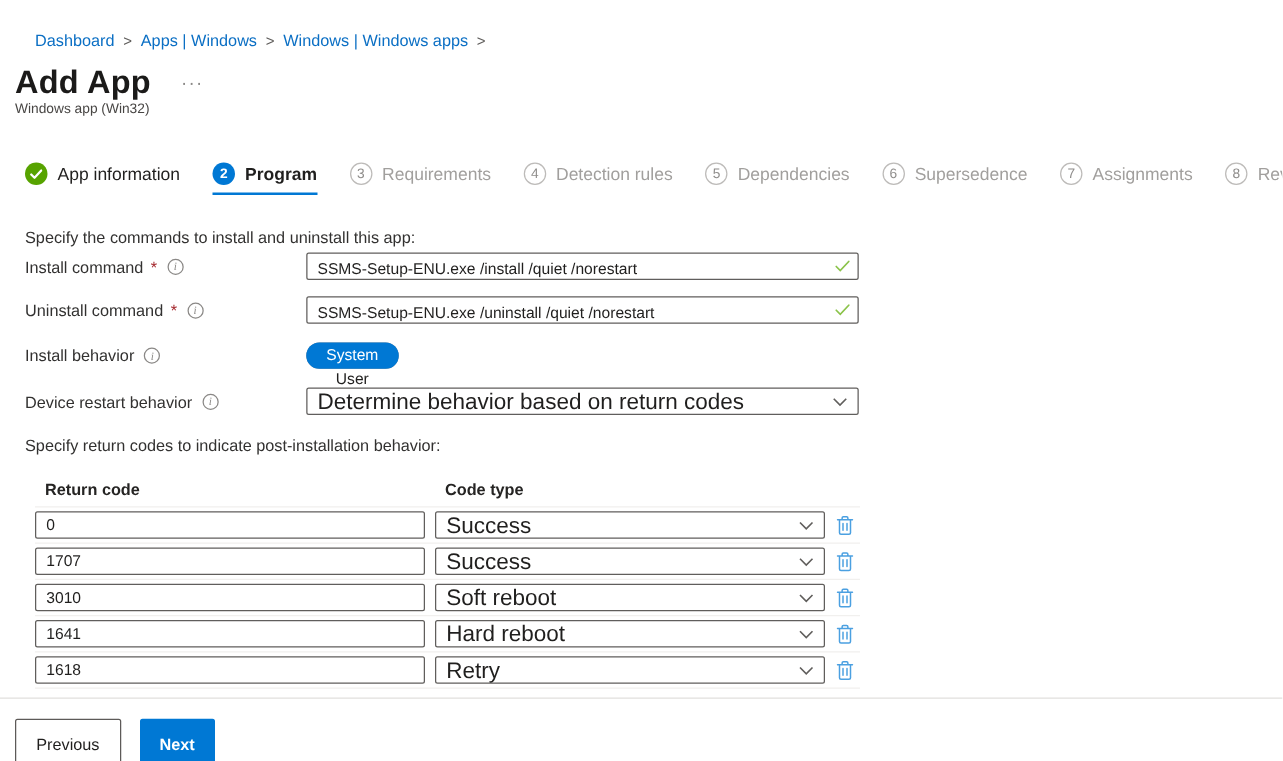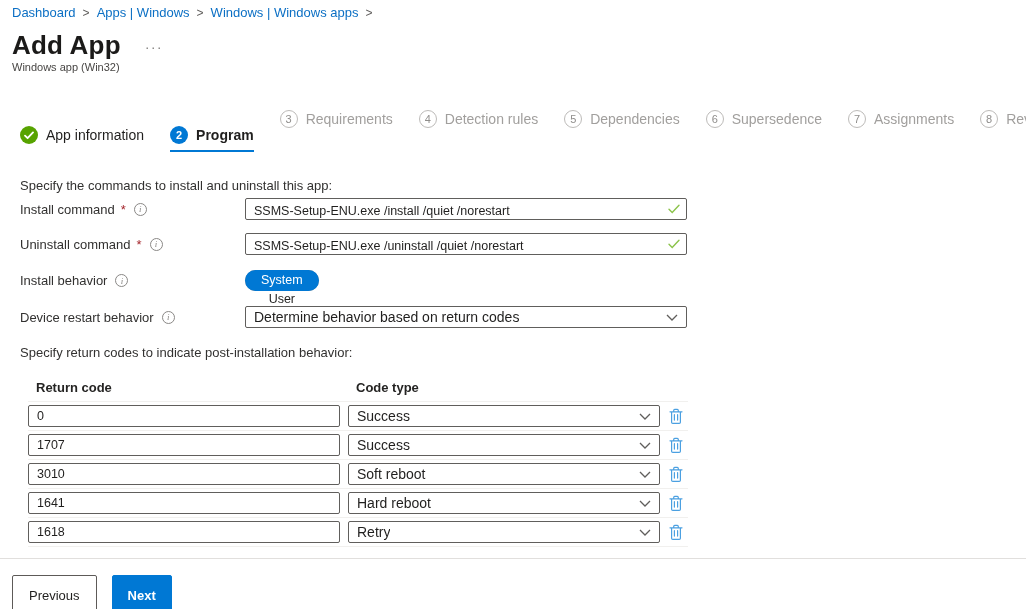--- a/index.html
+++ b/index.html
@@ -6,34 +6,34 @@
     --accent:#0078d4; --link:#0b6fc4; --success-green:#57a300; --validation-green:#8bc34a;
     --step-inactive:#a19f9d; --input-border:#605e5c; --trash-blue:#4ba0e1; --required-red:#a4262c;
     --text:#201f1e; --muted:#605e5c; --divider:#e1dfdd; --row-divider:#f1f0ee;
   }
   *{box-sizing:border-box; margin:0; padding:0;}
   html,body{width:1026px; height:609px; background:#fff; overflow:hidden;
     font-family:"Liberation Sans","DejaVu Sans",sans-serif; color:var(--text);}
   .content{height:558px; overflow:hidden; position:relative;}
 
   
-  .breadcrumb{padding:6px 0 0 12px; font-size:13px; line-height:14px; white-space:nowrap;}
+  .breadcrumb{padding:6px 0 0 28px; font-size:13px; line-height:14px; white-space:nowrap;margin-top:20px;}
   .crumb{color:var(--link); cursor:pointer; text-decoration:none;}
   .crumb-sep{color:var(--muted); margin:0 7px; font-size:12px;}
 
   
   .title-row{margin:10px 0 0 12px; display:flex; align-items:center; gap:22px;}
   .page-title{font-size:26px; line-height:30px; font-weight:700; color:#1b1a19; letter-spacing:0.2px;}
   .more-btn{color:#8a8886; font-size:15px; letter-spacing:1px; cursor:pointer; background:none; border:none; line-height:10px; padding:4px 2px 0 2px;}
   .subtitle{margin:1px 0 0 12px; font-size:11px; line-height:13px; color:#484644;}
 
   
   .steps{display:flex; column-gap:26px; margin:36px 0 0 20px; align-items:flex-start;}
   .step{display:flex; align-items:center; gap:8px; padding-bottom:8px; cursor:default;}
-  .step.done,.step.active{cursor:pointer;margin-top:16px;}
+  .step.done,.step.active{cursor:pointer;}
   .step.active{padding-bottom:6px; border-bottom:2px solid var(--accent);}
   .circle{width:18px; height:18px; border-radius:50%; flex:0 0 18px; display:flex; align-items:center; justify-content:center; font-size:11px;}
   .circle.done{background:var(--success-green);}
   .circle.active{background:var(--accent); color:#fff; font-weight:700;}
   .circle.pending{background:#fff; border:1px solid #bdbbb9; color:#8f8d8b;}
   .step-label{font-size:14px; line-height:18px; color:var(--text); white-space:nowrap;}
   .step.active .step-label{font-weight:700;}
   .step.pending .step-label{color:var(--step-inactive);}
 
   
@@ -54,21 +54,21 @@
   .txt{width:100%; height:22px; border:1px solid var(--input-border); border-radius:2px;
     font-size:12.5px; font-family:inherit; color:var(--text); padding:4px 26px 0 8px; background:#fff;}
   .valid-check{position:absolute; right:7px; top:6px; pointer-events:none;}
 
   .toggle{display:inline-flex; align-items:center; height:21px; border:1px solid #8a8886; border-radius:11px; background:#fff;flex-direction:column;}
   .toggle-opt{padding:0 16px; font-size:12.5px; line-height:19px; color:var(--text); cursor:pointer; white-space:nowrap;}
   .toggle-opt.selected{background:var(--accent); color:#fff; border-radius:11px; margin:-1px; line-height:21px; font-weight:400;}
 
   .select{position:relative; height:22px; border:1px solid var(--input-border); border-radius:2px; background:#fff;
     display:flex; align-items:center; padding:0 26px 0 8px; cursor:pointer;}
-  .select-value{font-size:14px; color:var(--text); white-space:nowrap; overflow:hidden;}
+  .select-value{font-size:18px; color:var(--text); white-space:nowrap; overflow:hidden;}
   .chev{position:absolute; right:8px; top:7px;}
 
   
   .rc-headers{display:flex; margin:20px 0 0 36px; font-size:13px; font-weight:700; color:#252423;}
   .rc-headers .col1{width:320px;}
   .rc-rows{margin:6px 0 0 28px; width:660px; border-top:1px solid var(--row-divider);}
   .rc-row{display:flex; align-items:center; height:29px; border-bottom:1px solid var(--row-divider);}
   .rc-code{width:312px; padding:0 8px;}
   .rc-type{width:312px; margin-left:8px;}
   .trash-btn{background:none; border:none; cursor:pointer; margin-left:9px; padding:0; display:flex; align-items:center; color:var(--trash-blue);}

